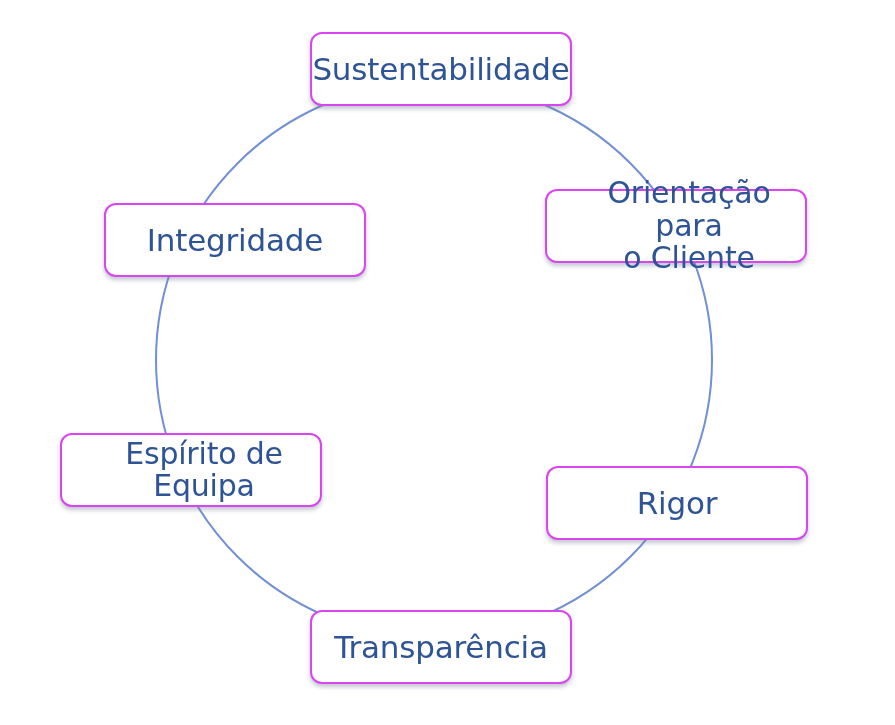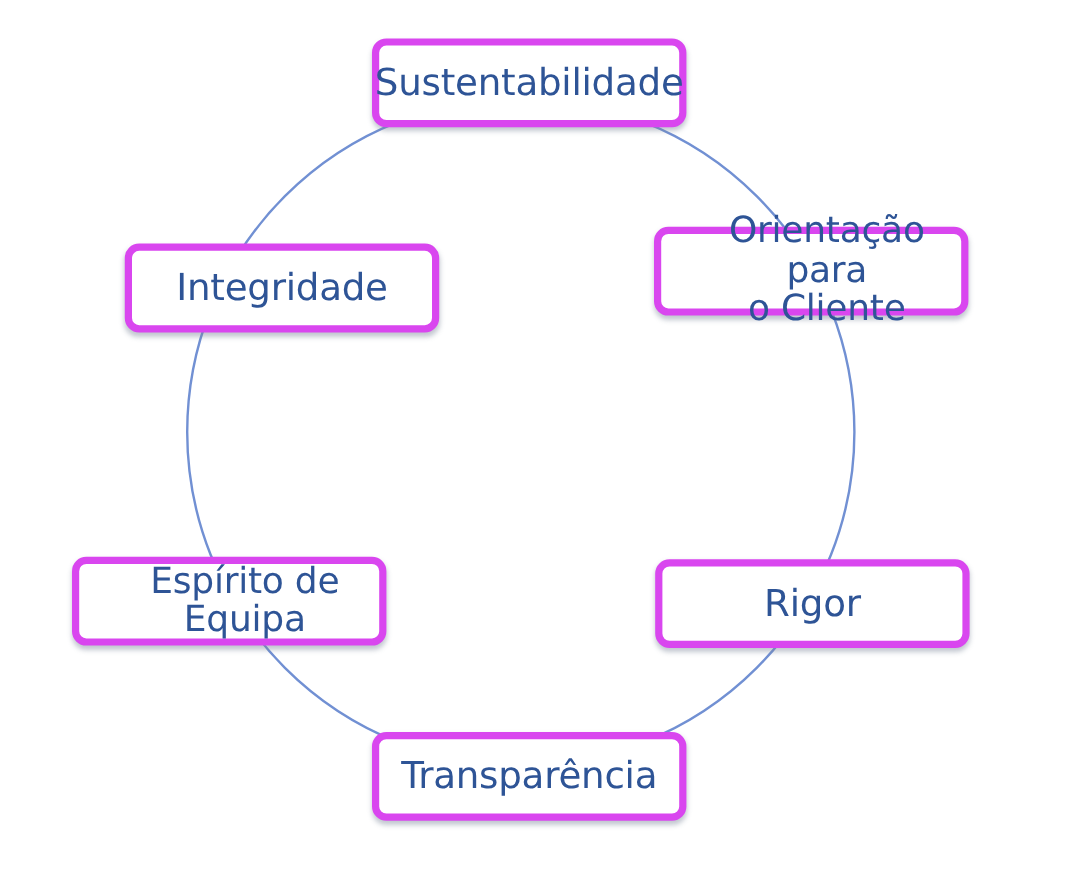--- a/index.html
+++ b/index.html
@@ -22,21 +22,21 @@
     left: 0;
     top: 0;
     width: 895px;
     height: 725px;
   }
   .node {
     position: absolute;
     box-sizing: border-box;
     width: 262px;
     height: 74px;
-    border: 6px solid #d946ef;
+    border: 2px solid #d946ef;
     border-radius: 12px;
     background: #ffffff;
     display: flex;
     align-items: center;
     justify-content: center;
     text-align: center;
     color: #2e5496;
     font-size: 31px;
     line-height: 1.05;
     letter-spacing: -0.2px;
@@ -48,21 +48,21 @@
   .node.two-line {
     font-size: 30px;
     line-height: 1.08;
     padding-left: 32px;
   }
   
   #node-sustentabilidade { left: 310px; top: 32px; }
   #node-orientacao      { left: 545px; top: 189px; }
   #node-rigor           { left: 546px; top: 466px; }
   #node-transparencia   { left: 310px; top: 610px; }
-  #node-espirito        { left: 60px;  top: 464px; justify-content: center; }
+  #node-espirito        { left: 60px;  top: 433px; justify-content: center; }
   #node-integridade     { left: 58px;  top: 203px; margin-left: 46px; }
 </style>
 </head>
 <body>
 
 <div id="canvas">
 
   <svg id="cycle-svg" viewBox="0 0 895 725" xmlns="http://www.w3.org/2000/svg">
     <defs>
       <filter id="nodeShadow" x="-20%" y="-20%" width="140%" height="160%">

